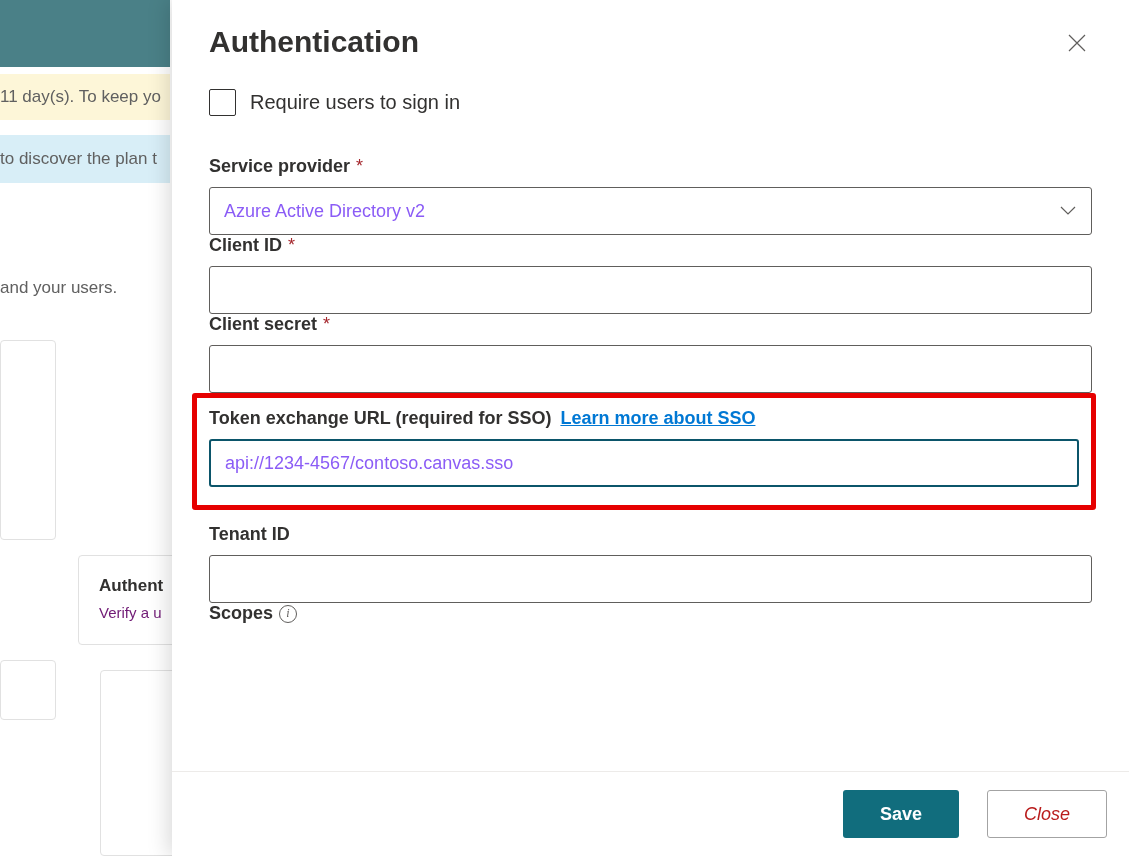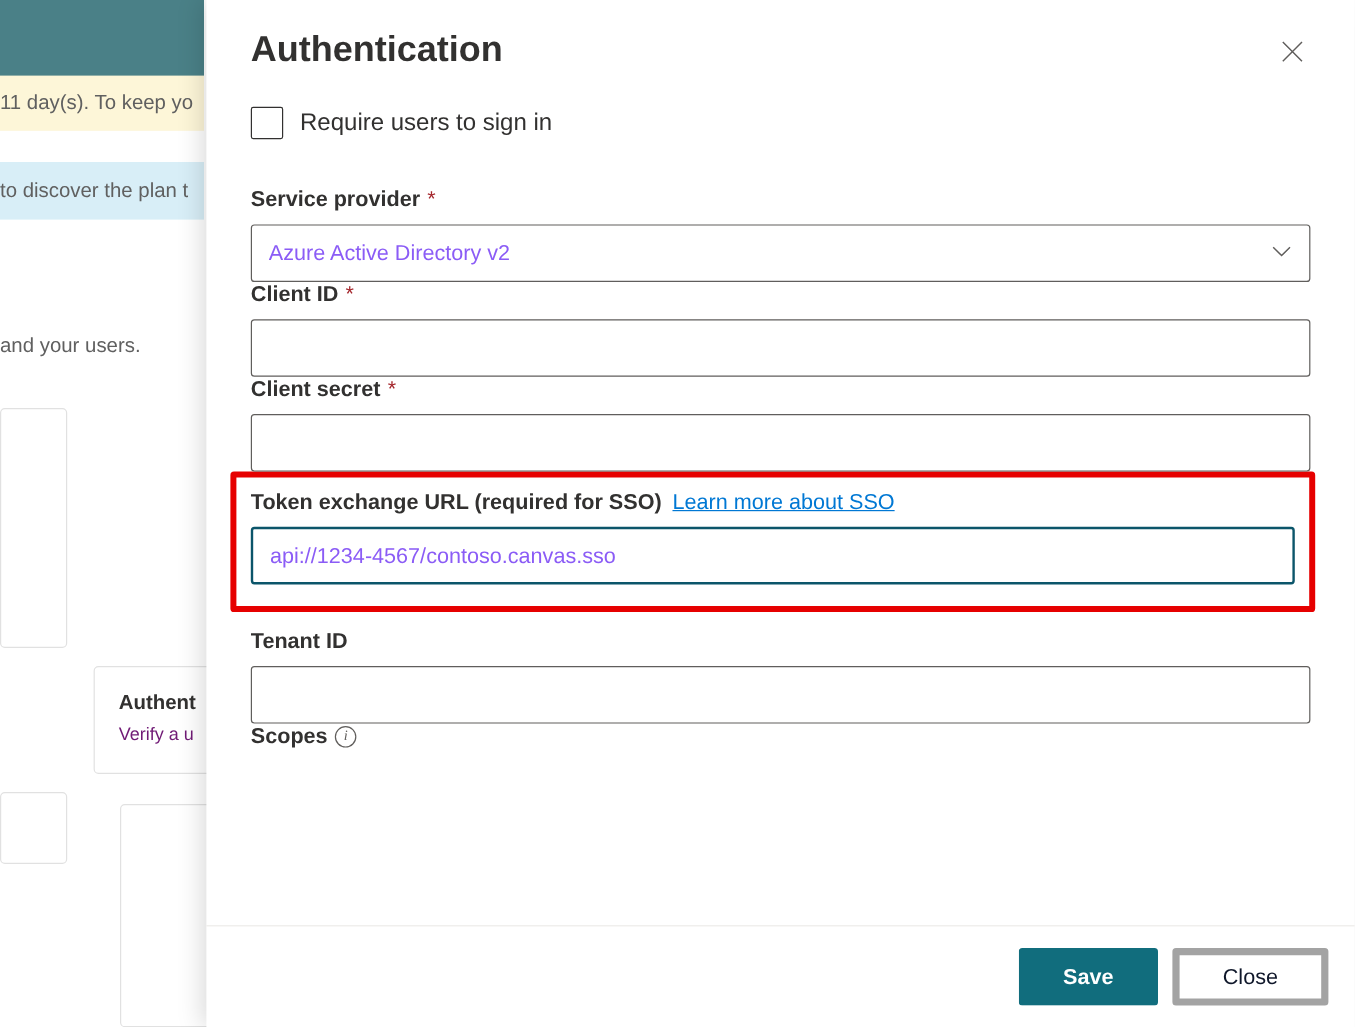--- a/index.html
+++ b/index.html
@@ -18,21 +18,21 @@
     .bg-header {
       position: absolute;
       top: 0;
       left: 0;
       width: 170px;
       height: 67px;
       background: #4a8087;
     }
     .bg-warning {
       position: absolute;
-      top: 63px;
+      top: 74px;
       left: 0;
       width: 170px;
       padding: 13px 0;
       background: #fdf6d8;
       color: #606060;
       font-size: 17px;
       white-space: nowrap;
     }
     .bg-info {
       position: absolute;
@@ -171,21 +171,21 @@
       align-items: center;
       gap: 6px;
     }
     .field-label .req {
       color: #a4262c;
       font-weight: normal;
     }
     .field-label .link {
       color: #0078d4;
       text-decoration: underline;
-      font-weight: normal;
+      font-weight: bold;
       cursor: pointer;
       margin-left: 3px;
     }
     .field-label .bold {
       font-weight: 700;
     }
     .info-icon {
       display: inline-flex;
       width: 18px;
       height: 18px;
@@ -237,40 +237,41 @@
       margin-bottom: 0;
     }
     .highlight-box .text-input {
       border: 2px solid #0b556a;
     }
     .panel-footer {
       border-top: 1px solid #edebe9;
       padding: 18px 22px;
       display: flex;
       justify-content: flex-end;
-      gap: 12px;
+      gap: 28px;
     }
     .btn {
       height: 48px;
       padding: 0 36px;
       font-size: 18px;
       border-radius: 3px;
       cursor: pointer;
       font-family: inherit;
       border: 1px solid transparent;
     }
     .btn-primary {
       background: #116d7d;
       color: #fff;
       font-weight: 600;
     }
     .btn-secondary {
       background: #fff;
-      color: #0f172a;
-      border: 6px solid #a3a3a3;
+      color: #b91c1c;
+      border: 1px solid #a3a3a3;
+      font-style: italic;
     }
   </style>
 </head>
 <body>
 
 <div class="bg-header"></div>
 <div class="bg-warning">11 day(s). To keep yo</div>
 <div class="bg-info">to discover the plan t</div>
 <div class="bg-text">and your users.</div>
 <div class="bg-card1"></div>

